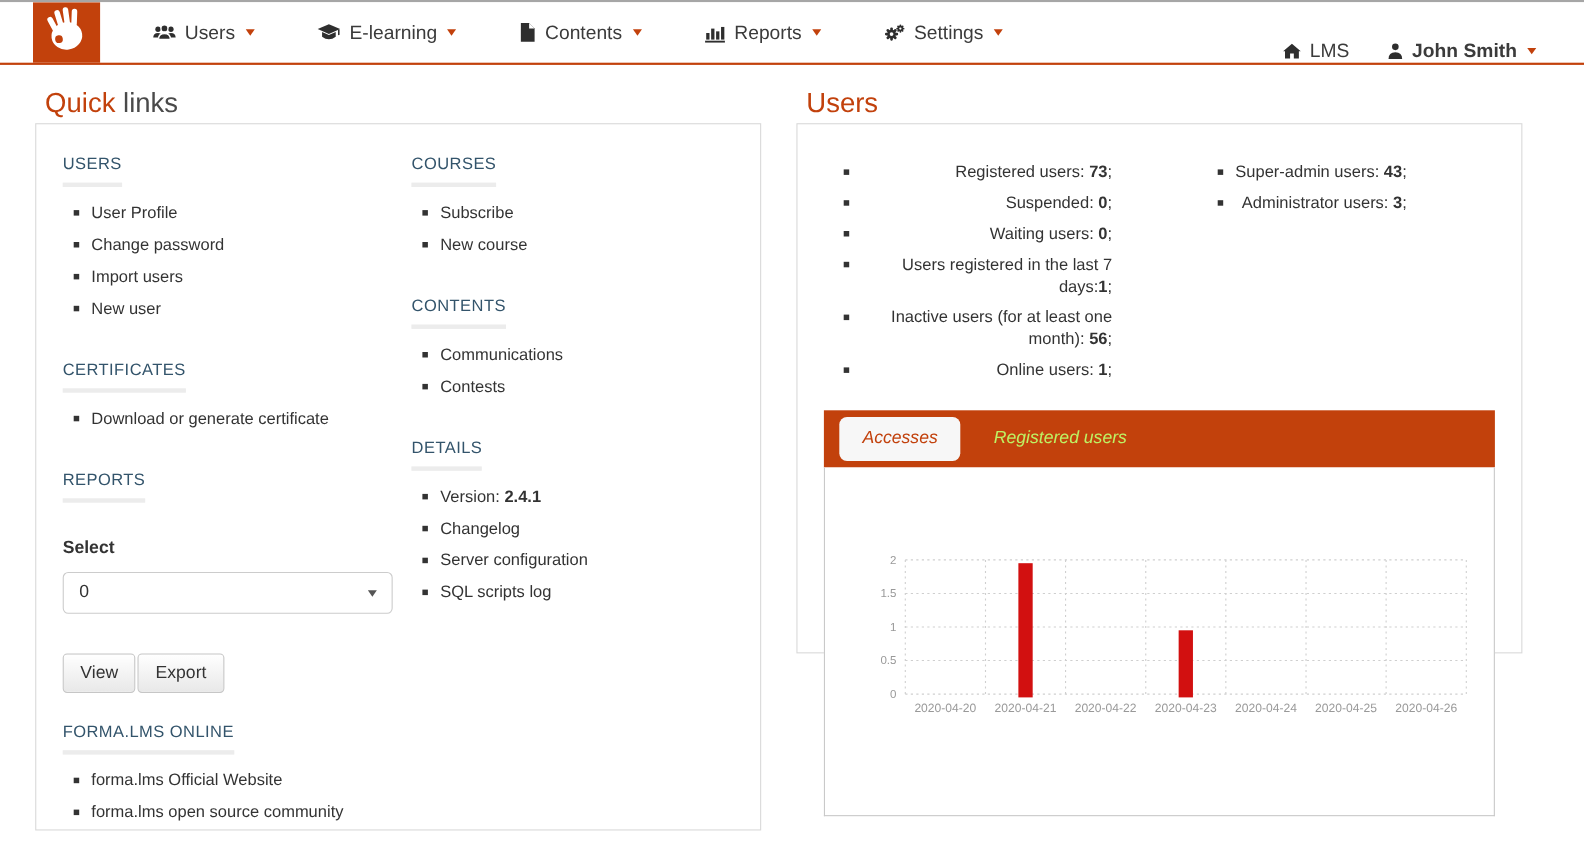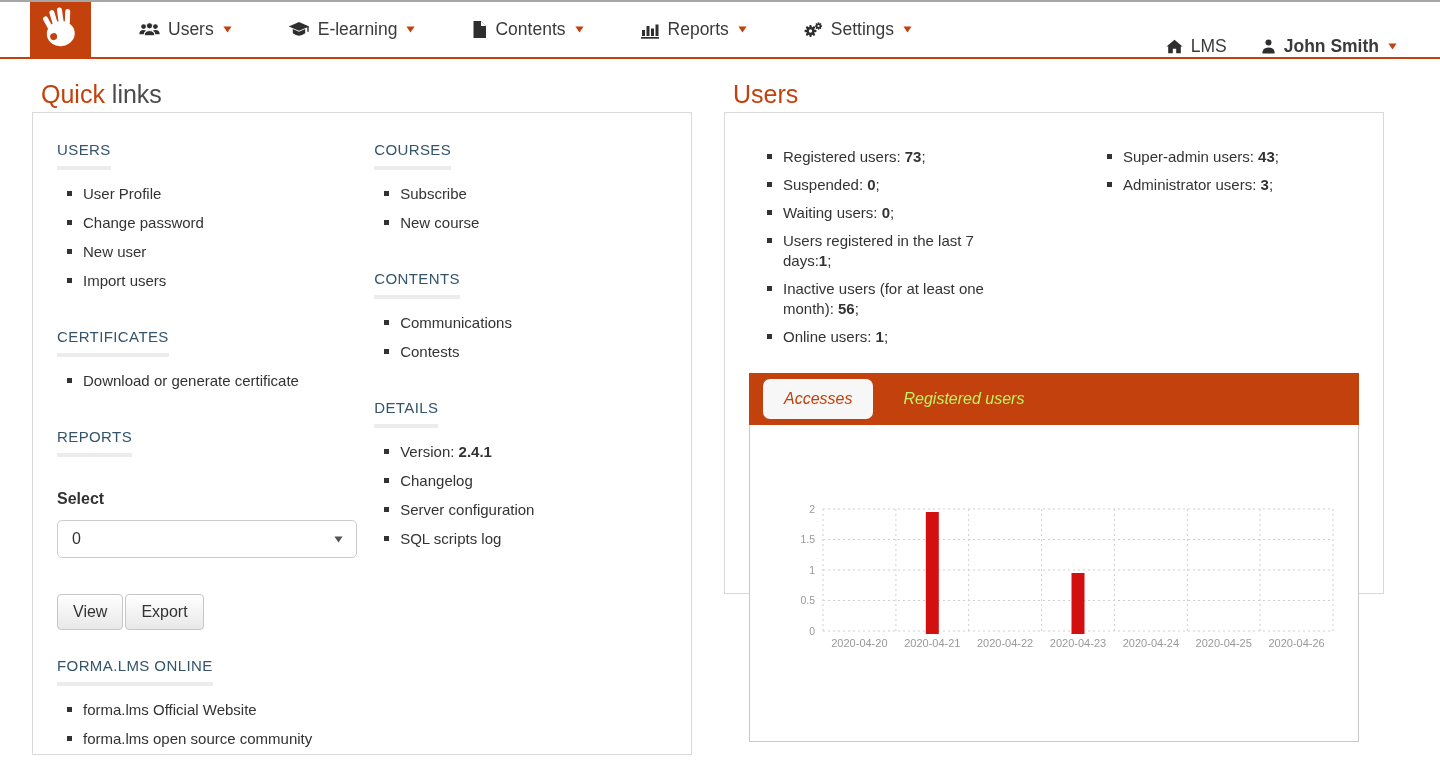--- a/index.html
+++ b/index.html
@@ -45,21 +45,21 @@
   ul.links li.static { cursor: default; }
   ul.links li::before { content: ""; position: absolute; left: -16px; top: 6px; width: 5px; height: 5px; background: #333; }
 
   .form-select-label { font-size: 16px; font-weight: bold; margin: 33px 0 12px; }
   .select-box { width: 300px; height: 38px; border: 1px solid #ccc; border-radius: 5px; display: flex; align-items: center; justify-content: space-between; padding: 0 13px 0 14px; font-size: 16px; cursor: pointer; background: #fff; }
   .select-box .caret { color: #555; }
   .btn-row { margin-top: 25px; display: flex; gap: 2px; }
   .btn { font-family: inherit; font-size: 16px; color: #333; padding: 8px 15px; border: 1px solid #c6c6c6; border-radius: 4px; background: linear-gradient(#ffffff, #e8e8e8); cursor: pointer; margin-top: 11px; }
 
   
-  .users-panel { height: 482px; padding: 28px 24px 22px; }
+  .users-panel { height: 482px; padding: 28px 24px 22px; text-align: right; }
   .stats { display: flex; }
   ul.stats-list { list-style: none; margin: 6px 0 0; padding: 0 0 0 34px; }
   ul.stats-list.first { width: 340px; flex: none; }
   ul.stats-list.first li { padding-right: 78px; }
   ul.stats-list li { position: relative; font-size: 15px; line-height: 20px; margin-bottom: 8px; }
   ul.stats-list li::before { content: ""; position: absolute; left: -16px; top: 7px; width: 5px; height: 5px; background: #333; }
 
   .tabbar { margin-top: 18px; background: var(--brand); height: 52px; display: flex; align-items: stretch; }
   .tab { display: flex; align-items: center; font-style: italic; font-size: 16px; color: #bef264; padding: 0 21px; cursor: pointer; white-space: nowrap; }
   .tab.active { background: #f7f7f7; color: var(--brand); border-radius: 7px; margin: 6px 9px 6px 14px; }
@@ -210,22 +210,22 @@
   </div>
 </header>
 
 <main>
   <section class="panel-wrap">
     <h1 class="panel-title"><span class="accent">Quick</span> <span>links</span></h1>
     <div class="panel ql-panel">
       <div class="ql-col" id="ql-col-0"><h3 class="section first">USERS</h3><br><ul class="links">
             <li>User Profile</li>
             <li>Change password</li>
+            <li>Import users</li>
             <li>New user</li>
-            <li>Import users</li>
           </ul><h3 class="section">CERTIFICATES</h3><br><ul class="links">
             <li>Download or generate certificate</li>
           </ul><h3 class="section">REPORTS</h3><br><div class="form-select-label">Select</div><div class="select-box">
             <span>0</span>
             <span class="caret">
               <svg width="9" height="7" viewBox="0 0 9 7">
                 <path fill="currentColor" d="M0.4 0.6h8.2L4.5 6.4z"></path>
               </svg>
             </span>
           </div><div class="btn-row">

